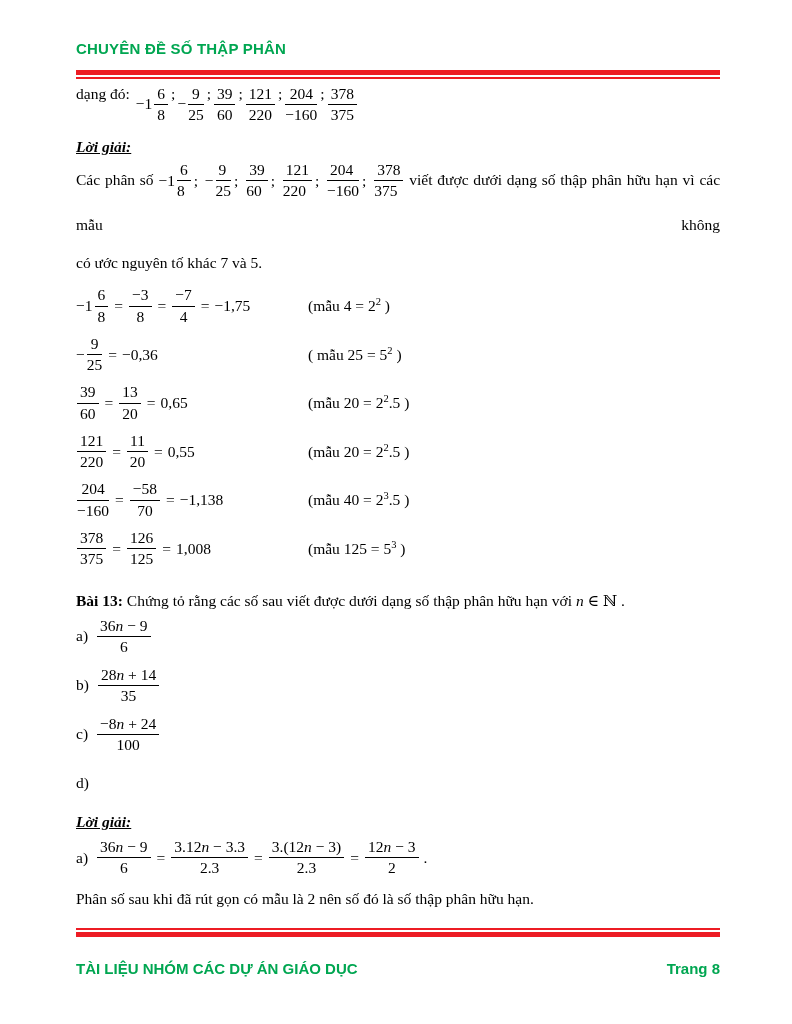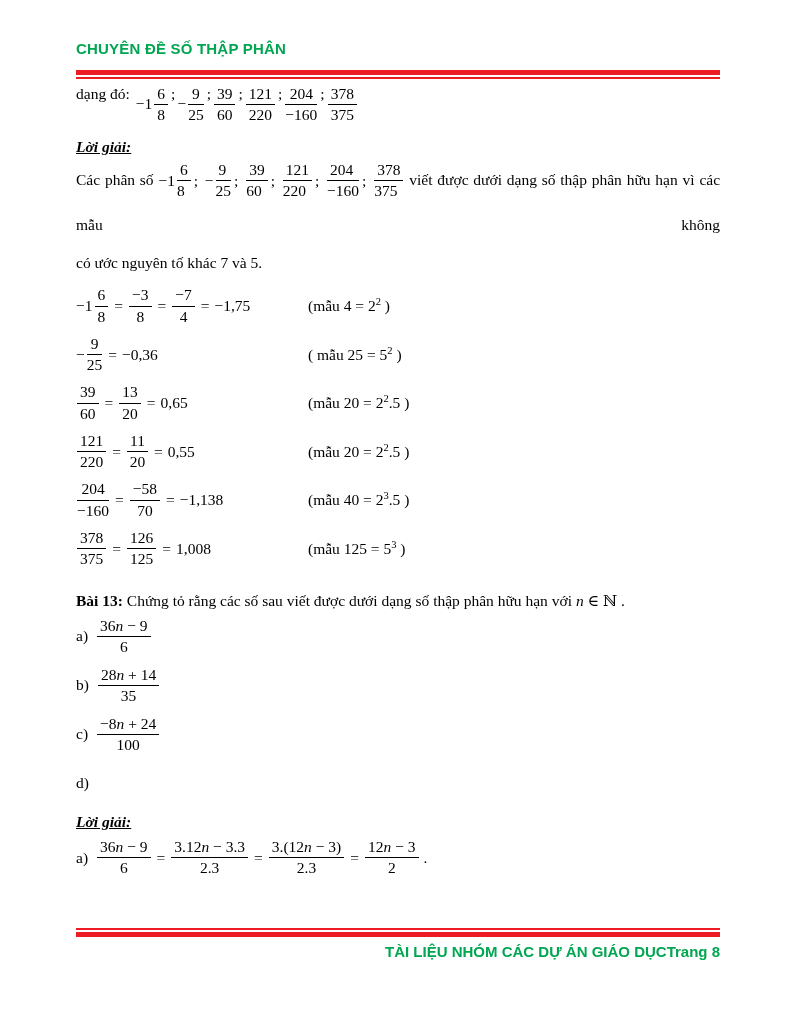--- a/index.html
+++ b/index.html
@@ -46,21 +46,21 @@
   
   .itemrow{display:flex;align-items:center;height:49px;}
   .itemlabel{margin-right:8px;}
   .iv{font-style:italic;}
 
   .solrow{display:flex;align-items:center;height:46px;margin-top:2px;}
   .solrow .tail{margin-left:4px;}
 
   
   .footer{position:absolute;left:76px;right:72px;top:928px;}
-  .footer-text{display:flex;justify-content:flex-end;margin-top:6px;}
+  .footer-text{display:flex;justify-content:space-between;margin-top:23px;}
 </style>
 </head>
 <body>
 
 <div class="page">
   <div class="content">
 
     <div class="sansbold doc-title">CHUYÊN ĐỀ SỐ THẬP PHÂN</div>
     <div>
       <div class="rule-thick"></div>
@@ -303,20 +303,21 @@
           <span class="d">2.3</span>
         </span>
       <span class="eqsign">=</span>
       <span class="fr">
           <span class="n"><span>12</span><span class="iv">n</span><span> − 3</span></span>
           <span class="d">2</span>
         </span>
       <span class="tail">.</span>
     </div>
 
+    <p class="p-concl">Phân số sau khi đã rút gọn có mẫu là 2 nên số đó là số thập phân hữu hạn.</p>
   </div>
 
   <div class="footer">
     <div>
       <div class="rule-thin"></div>
       <div class="rule-gap"></div>
       <div class="rule-thick"></div>
     </div>
     <div class="footer-text sansbold">
       <span>TÀI LIỆU NHÓM CÁC DỰ ÁN GIÁO DỤC</span>

